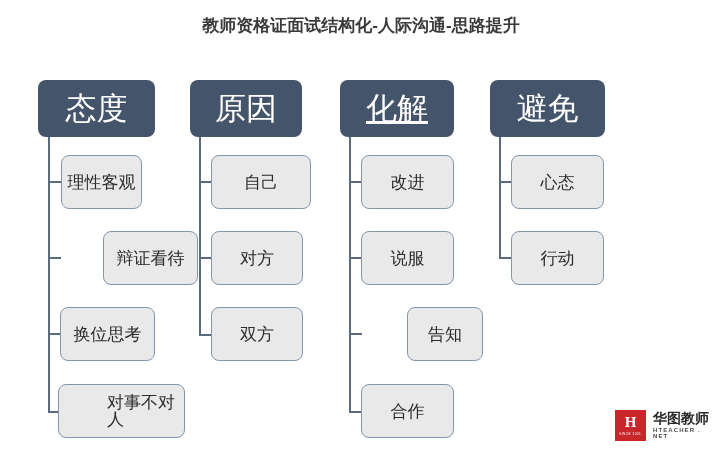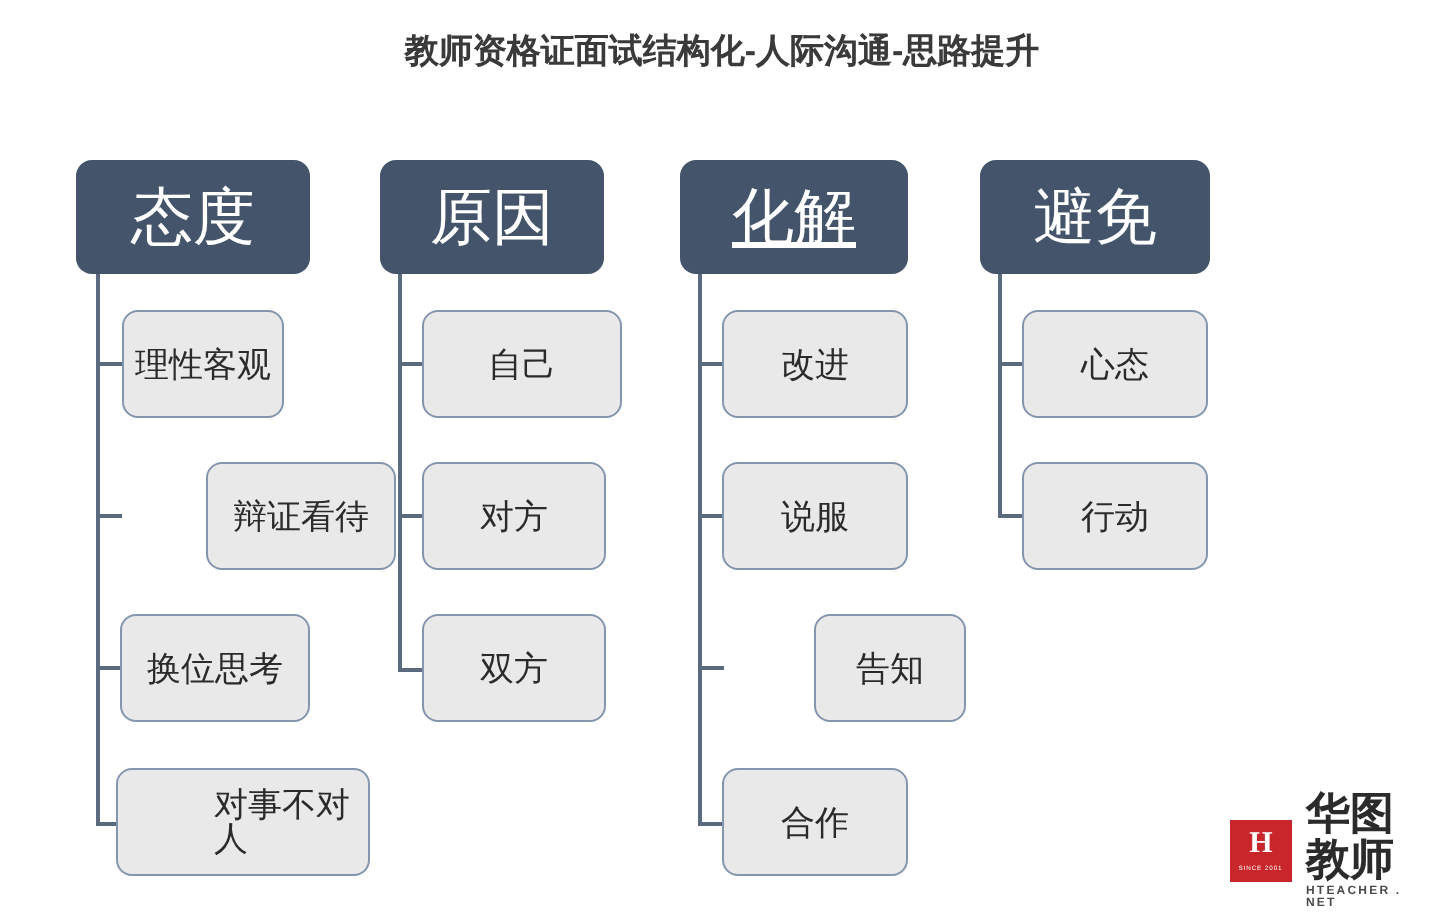--- a/index.html
+++ b/index.html
@@ -109,21 +109,21 @@
     margin-top: 3px;
     transform: scale(0.9);
   }
   .logo-text {
     margin-left: 7px;
     display: flex;
     flex-direction: column;
     justify-content: center;
   }
   .logo-cn {
-    font-size: 22px;
+    font-size: 14px;
     font-weight: bold;
     color: #2b2b2b;
     line-height: 1.05;
     letter-spacing: 0px;
   }
   .logo-en {
     font-size: 6px;
     font-weight: bold;
     color: #4a4a4a;
     letter-spacing: 1.1px;

